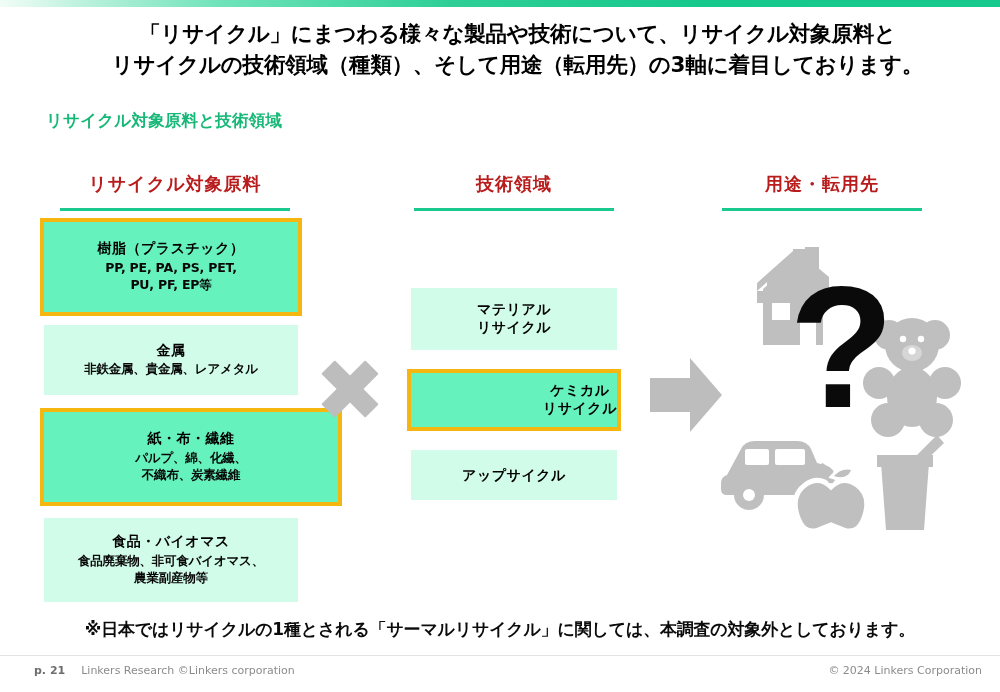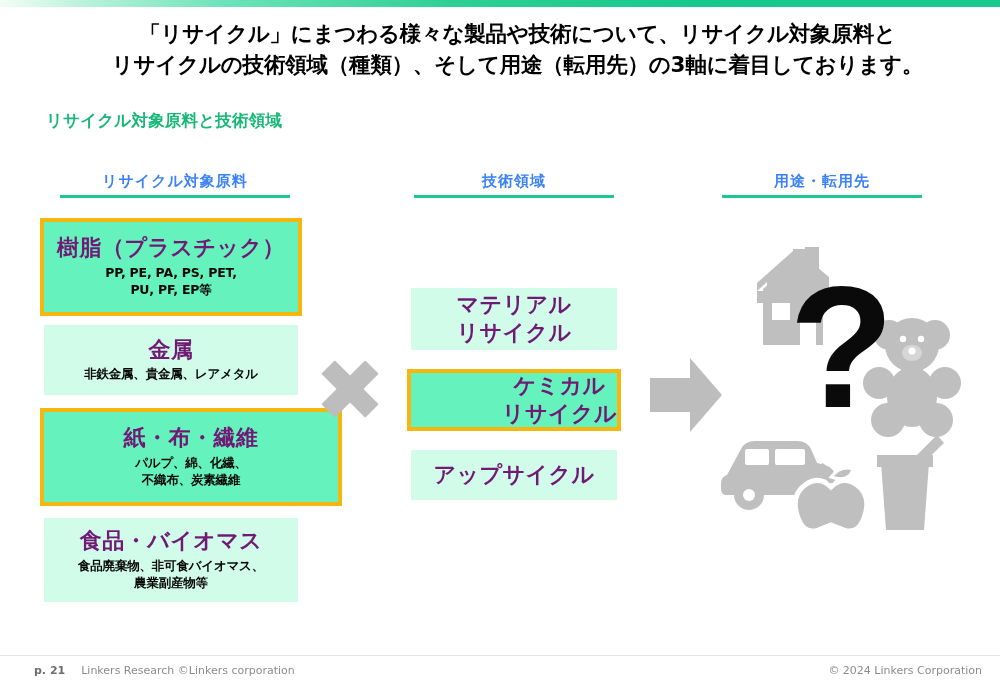--- a/index.html
+++ b/index.html
@@ -48,25 +48,25 @@
     letter-spacing: 0.2px;
   }
 
   
   .col-head {
     position: absolute;
     text-align: center;
   }
   .col-head .ch-text {
     display: block;
-    font-size: 15px;
-    font-weight: bold;
-    color: #3b82f6;
+    font-size: 18px;
+    font-weight: bold;
+    color: #b91c1c;
     letter-spacing: 1px;
-    padding-bottom: 4px;
+    padding-bottom: 12px;
   }
   .col-head .ch-rule {
     display: block;
     height: 3px;
     background: #19c98d;
     width: 100%;
   }
   #head-material { left: 60px;  top: 172px; width: 230px; }
   #head-tech     { left: 414px; top: 172px; width: 200px; }
   #head-use      { left: 722px; top: 172px; width: 200px; }
@@ -80,23 +80,23 @@
     flex-direction: column;
     align-items: center;
     justify-content: center;
     text-align: center;
   }
   .card.hl {
     background: #66f2bd;
     border: 4px solid #f5b60f;
   }
   .card .c-title {
-    font-size: 22px;
-    font-weight: bold;
-    color: #701a75;
+    font-size: 14px;
+    font-weight: bold;
+    color: #000000;
     letter-spacing: 0.5px;
     line-height: 1.2;
   }
   .card .c-sub {
     font-size: 12.5px;
     font-weight: bold;
     color: #080808;
     line-height: 1.35;
     margin-top: 3px;
     letter-spacing: -0.2px;
@@ -288,20 +288,21 @@
 
       <g>
         <path d="M152,260 q-14,-10 -26,2 q-12,-12 -26,-2 q-14,10 -8,30 q6,20 21,15 q13,-5 13,-5 q0,0 13,5 q15,5 21,-15 q6,-20 -8,-30 Z" fill="#bfbfbf" stroke="#ffffff" stroke-width="5"></path>
         <path d="M126,258 q0,-12 -10,-18" stroke="#bfbfbf" stroke-width="5" fill="none"></path>
         <path d="M126,252 q10,-12 22,-8 q-4,14 -22,8 Z" fill="#bfbfbf" stroke="#ffffff" stroke-width="3"></path>
       </g>
     </svg>
     <div class="qmark">?</div>
   </div>
 
+  <div class="footnote">※日本ではリサイクルの1種とされる「サーマルリサイクル」に関しては、本調査の対象外としております。</div>
 
   <div class="footer-rule"></div>
   <div class="footer-left">
     <span class="pg">p. 21</span>
     <span>Linkers Research ©Linkers corporation</span>
   </div>
   <div class="footer-right">© 2024 Linkers Corporation</div>
 
 </div>
 

